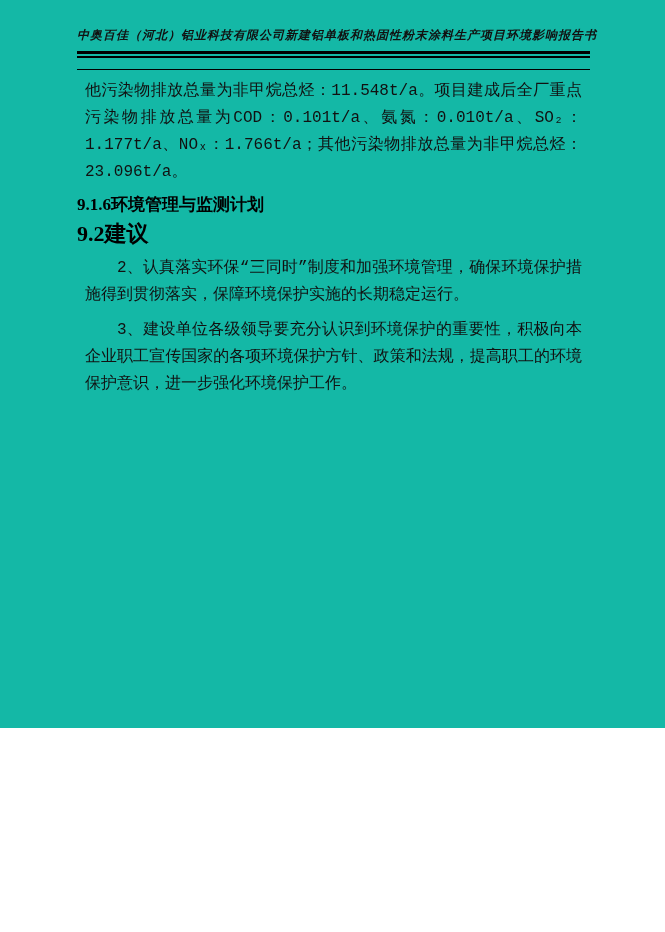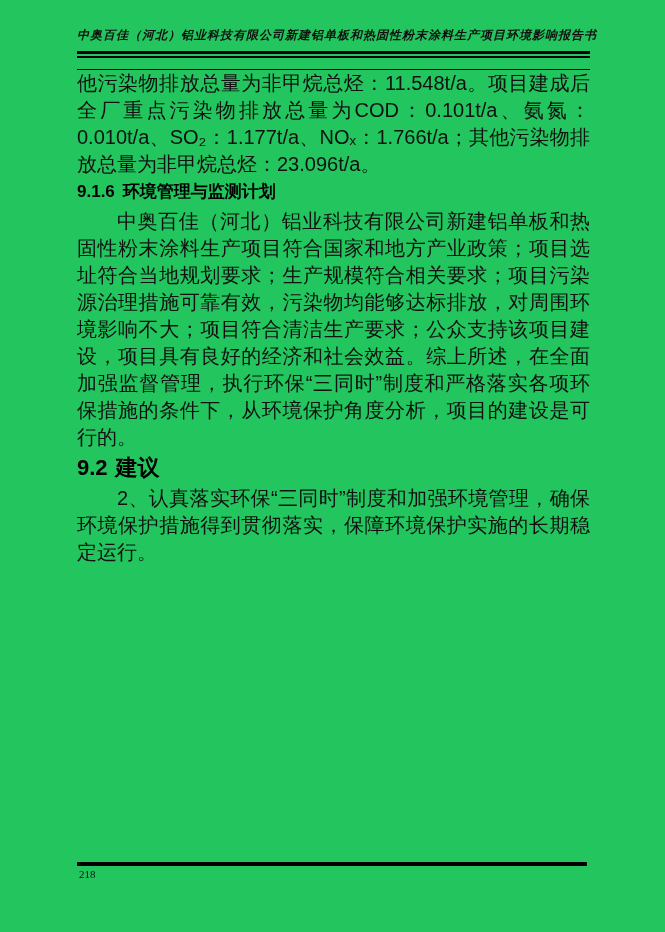--- a/index.html
+++ b/index.html
@@ -3,22 +3,22 @@
 <meta charset="utf-8">
 <style>
   html, body {
     margin: 0;
     padding: 0;
     background: #ffffff;
   }
   .page {
     position: relative;
     width: 665px;
-    height: 932px;
-    background: #22c55e;
+    height: 728px;
+    background: #14b8a6;
     overflow: hidden;
     color: #111111;
   }
   .content-col {
     position: absolute;
     left: 77px;
     width: 513px;
     top: 0;
   }
   
@@ -40,44 +40,43 @@
     border-bottom: 2px solid #000000;
   }
   .continuation-rule {
     margin: 11px 0 0 0;
     border: none;
     border-top: 1px solid #000000;
     height: 0;
   }
   
   .para {
-    margin: 0;
-    font-family: Liberation Sans, sans-serif;
-    font-size: 20px;
+    margin: 8px;
+    font-family: Liberation Mono, monospace;
+    font-size: 16px;
     line-height: 27px;
     text-align: justify;
     color: #111111;
   }
   .para.indent { text-indent: 2em; }
   
   .sec-heading {
     margin: 3px 0 5px 0;
     font-size: 17px;
     line-height: 22px;
     font-weight: bold;
     color: #000000;
   }
   .sec-heading.level2 {
     margin: 4px 0 4px 0;
     font-size: 22px;
     line-height: 26px;
   }
   .sec-heading .h-num {
-    font-family: Liberation Sans, sans-serif;
-    margin-right: 8px;
+    font-family: Liberation Serif, serif;
   }
   .sec-heading .h-title {
     font-family: "Liberation Sans", "DejaVu Sans", sans-serif;
     text-align: center;
   }
   .mt6 { margin-top: 6px; }
   
   .footer-rule {
     position: absolute;
     left: 77px;
@@ -106,24 +105,24 @@
     <div class="header-rule"></div>
 
     <hr class="continuation-rule">
 
     <p class="para">他污染物排放总量为非甲烷总烃：11.548t/a。项目建成后全厂重点污染物排放总量为COD：0.101t/a、氨氮：0.010t/a、SO₂：1.177t/a、NOₓ：1.766t/a；其他污染物排放总量为非甲烷总烃：23.096t/a。</p>
 
     <h2 class="sec-heading">
       <span class="h-num">9.1.6</span><span class="h-title">环境管理与监测计划</span>
     </h2>
 
-    <p class="para indent">中奥百佳（河北）铝业科技有限公司新建铝单板和热固性粉末涂料生产项目符合国家和地方产业政策；项目选址符合当地规划要求；生产规模符合相关要求；项目污染源治理措施可靠有效，污染物均能够达标排放，对周围环境影响不大；项目符合清洁生产要求；公众支持该项目建设，项目具有良好的经济和社会效益。综上所述，在全面加强监督管理，执行环保“三同时”制度和严格落实各项环保措施的条件下，从环境保护角度分析，项目的建设是可行的。</p>
 
     <h2 class="sec-heading level2">
       <span class="h-num">9.2</span><span class="h-title">建议</span>
     </h2>
     <p class="para indent">2、认真落实环保“三同时”制度和加强环境管理，确保环境保护措施得到贯彻落实，保障环境保护实施的长期稳定运行。</p>
+    <p class="para indent">3、建设单位各级领导要充分认识到环境保护的重要性，积极向本企业职工宣传国家的各项环境保护方针、政策和法规，提高职工的环境保护意识，进一步强化环境保护工作。</p>
 
   </div>
 
   <div class="footer-rule"></div>
   <div class="page-number">218</div>
 </div>
 
 </body></html>

